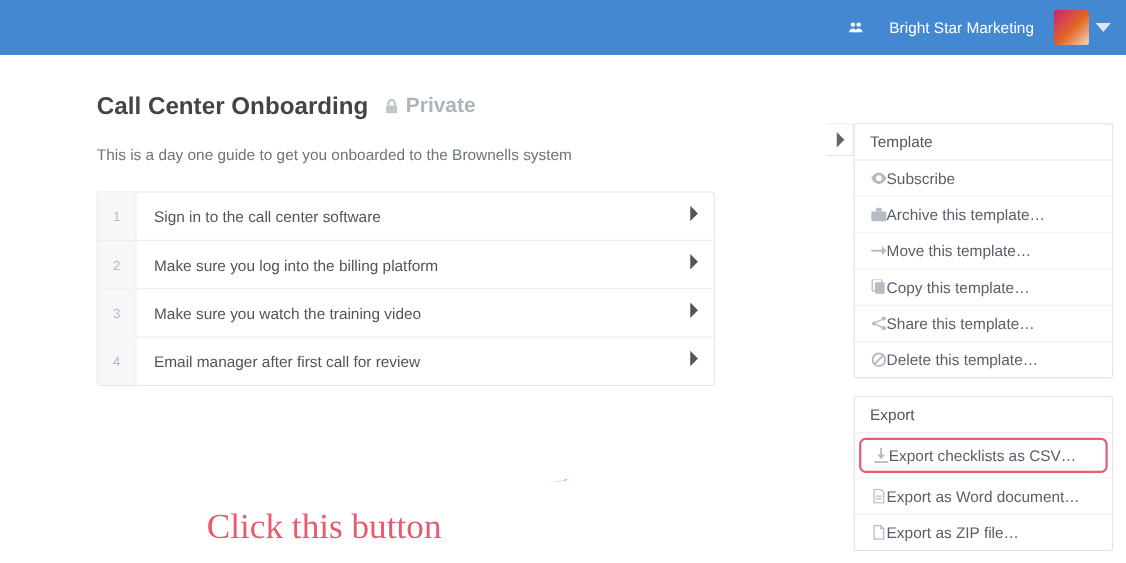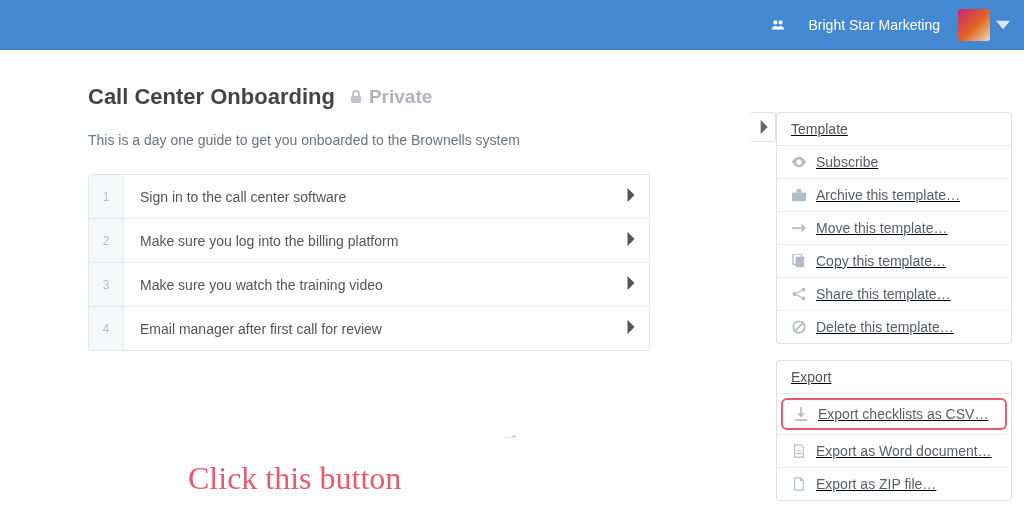--- a/index.html
+++ b/index.html
@@ -21,24 +21,24 @@
   .step + .step{border-top:1px solid #e9ecef;}
   .num{width:34px;text-align:center;color:#b5bcc6;font-size:12px;background:#f6f7f8;border-right:1px solid #eceff1;align-self:stretch;display:flex;align-items:center;justify-content:center;}
   .step-label{flex:1;padding-left:16px;color:#555;font-size:14px;}
   .chev{width:36px;text-align:center;color:#555;}
   
   .anno-text{position:absolute;left:140px;top:410px;font-family:"Comic Sans MS","Marker Felt",cursive;font-size:32px;font-weight:400;color:#e85a70;}
   .anno-arrow{position:absolute;left:455px;top:380px;pointer-events:none;}
   
   .collapse-btn{width:24px;height:28px;border:1px solid #dfe3e7;border-left:none;border-radius:0 3px 3px 0;background:#fff;display:flex;align-items:center;justify-content:center;margin-top:62px;color:#666;font-size:12px;cursor:pointer;}
   
-  .sidebar{width:236px;padding:62px 12px 0 0;text-decoration:underline;}
+  .sidebar{width:236px;padding:62px 12px 0 0;}
   .panel{border:1px solid #dfe3e7;border-radius:3px;margin-bottom:16px;background:#fff;}
   .panel-head{padding:8px 14px;font-size:14px;color:#555;border-bottom:1px solid #e7eaed;}
-  .menu-item{display:flex;align-items:center;gap:10px;padding:8px 14px;font-size:14px;color:#585f69;cursor:pointer;}
+  .menu-item{display:flex;align-items:center;padding:8px 14px;font-size:14px;color:#585f69;cursor:pointer;}
   .menu-item + .menu-item{border-top:1px solid #f0f2f4;}
   .menu-item .mi{width:15px;color:#b5bcc6;display:flex;justify-content:center;}
   .menu-item.highlight{margin:4px;border:2px solid #e85a70;border-radius:6px;padding:6px 10px;}
   
   svg{width:14px;height:14px;}
 </style>
 </head>
 <body>
 
 <div class="topbar">

